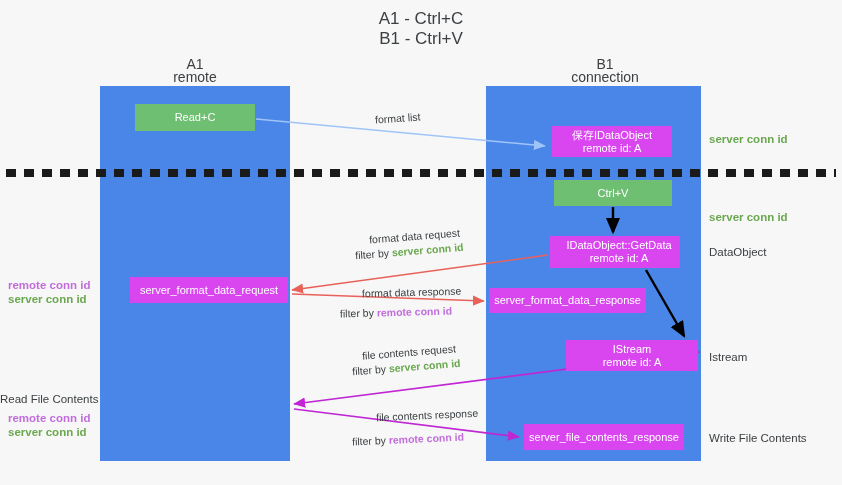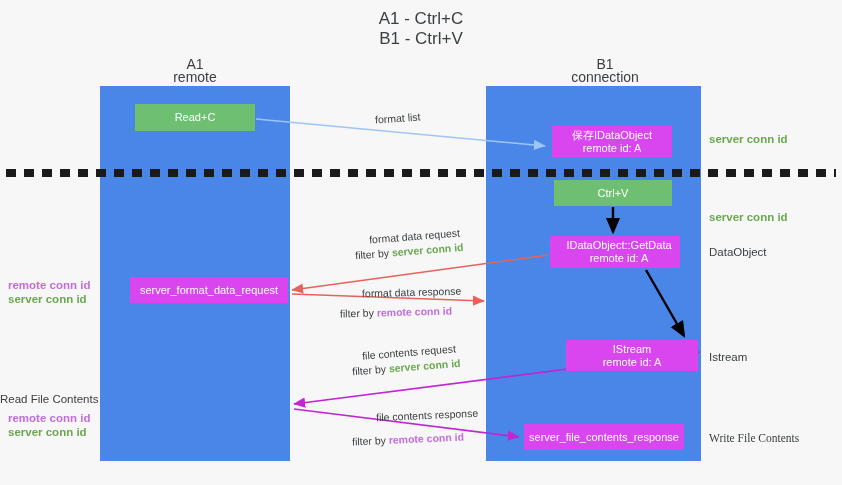--- a/index.html
+++ b/index.html
@@ -49,21 +49,21 @@
   .n-fileresp{left:524px;top:424px;width:160px;height:26px;}
 
   .side-label{position:absolute;font-size:11.5px;color:#3c4043;line-height:14px;}
   .side-green{color:#6aa84f;font-weight:bold;}
   .side-magenta{color:#c26ddc;font-weight:bold;}
 
   .sl-serverconn1{left:709px;top:132px;}
   .sl-serverconn2{left:709px;top:210px;}
   .sl-dataobject{left:709px;top:245px;}
   .sl-istream{left:709px;top:350px;}
-  .sl-writefile{left:709px;top:431px;font-family:Liberation Serif, serif;}
+  .sl-writefile{left:709px;top:431px;}
 
   .sl-left1{left:8px;top:278px;width:90px;text-align:left;}
   .sl-readfile{left:0;top:392px;}
   .sl-left2{left:8px;top:411px;width:90px;text-align:left;}
 
   .ann{position:absolute;font-size:10.5px;color:#3c4043;line-height:14px;white-space:nowrap;}
   .ann .hl-green{color:#6aa84f;font-weight:bold;}
   .ann .hl-magenta{color:#c26ddc;font-weight:bold;}
 
   .a-formatlist{left:375px;top:111px;transform:rotate(-4deg);}
@@ -145,20 +145,23 @@
 
   <div class="node orange n-istream">
     <span>IStream</span>
     <span class="l2">remote id: A</span>
   </div>
 
   <div class="node orange n-fmtreq">
     <span>server_format_data_request</span>
   </div>
 
+  <div class="node orange n-fmtresp">
+    <span>server_format_data_response</span>
+  </div>
 
 
   <div class="node orange n-fileresp">
     <span>server_file_contents_response</span>
   </div>
 
   <div class="side-label side-green sl-serverconn1">server conn id</div>
   <div class="side-label side-green sl-serverconn2">server conn id</div>
   <div class="side-label sl-dataobject">DataObject</div>
   <div class="side-label sl-istream">Istream</div>

